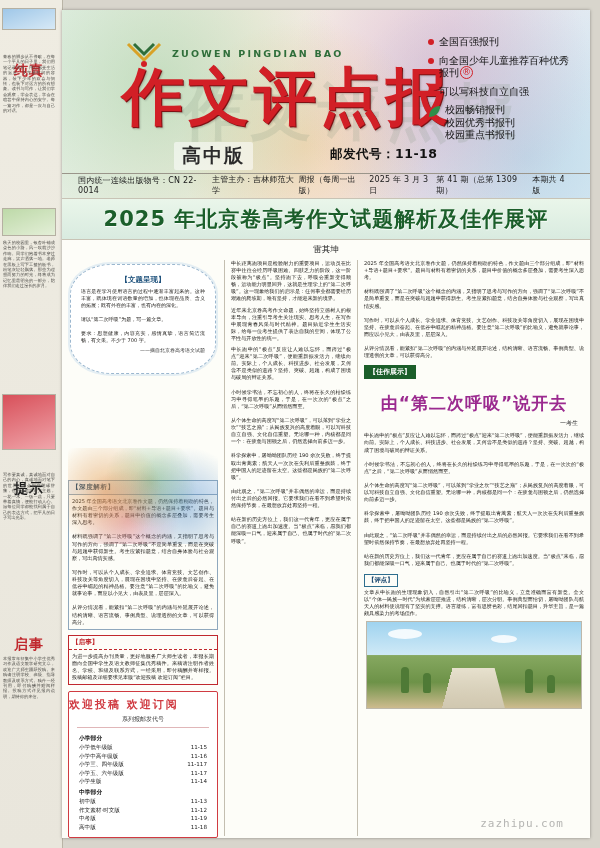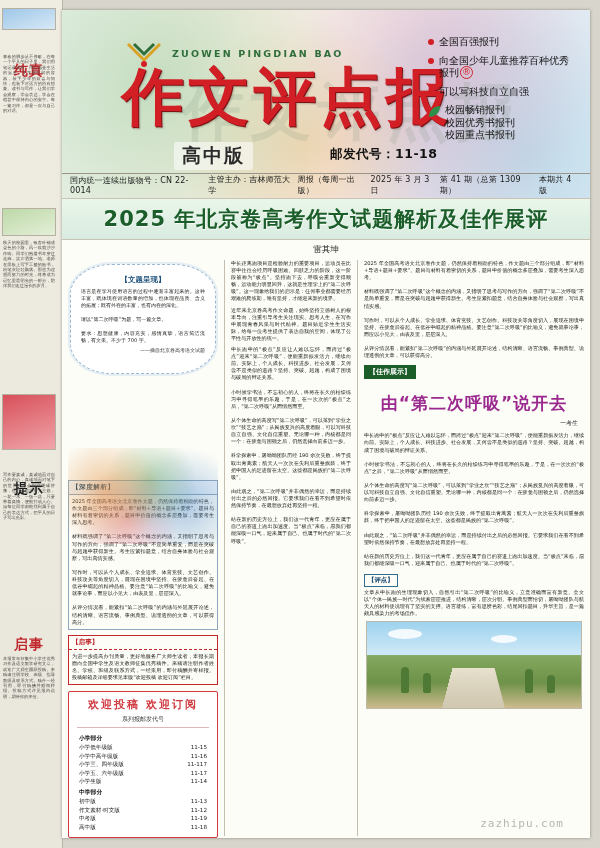--- a/index.html
+++ b/index.html
@@ -70,21 +70,21 @@
   }
   .issue-code{position:absolute;left:268px;top:136px;font-size:12.5px;font-weight:bold;color:#111;letter-spacing:.5px;}
   .mh-right{position:absolute;right:12px;top:26px;width:150px;font-size:10px;color:#111;line-height:12.5px;}
   .mh-right .li{display:flex;align-items:flex-start;margin-bottom:6px;}
   .dot-red{width:6px;height:6px;border-radius:50%;background:#d21f26;margin:3px 5px 0 0;flex:0 0 auto;}
   .leaf{width:13px;height:13px;margin:1px 4px 0 0;flex:0 0 auto;}
   .mh-rule{position:absolute;left:0;right:0;bottom:24px;height:1px;background:#9a958a;}
   .mh-meta{
     position:absolute;left:0;right:0;bottom:4px;height:18px;
     font-size:8px;color:#1a1a1a;display:flex;align-items:center;justify-content:space-between;
-    padding:0 8px;box-sizing:border-box;letter-spacing:.2px;
+    padding:0 16px;box-sizing:border-box;letter-spacing:.2px;
   }
 
   
   .headline-band{
     height:40px;background:linear-gradient(180deg,#eaf6ea,#d9ebe0);
     display:flex;align-items:center;justify-content:center;
     border-top:1px solid #c8c3b5;border-bottom:1px solid #c8c3b5;
   }
   .headline{
     font-size:21px;font-weight:bold;color:#1b5e2a;letter-spacing:1px;
@@ -135,21 +135,21 @@
 
   
   .redbox{border:1px solid #c0282d;margin-top:5px;}
   .redhead{font-size:6.6px;font-weight:bold;color:#c0282d;padding:2px 3px;border-bottom:1px dashed #c0282d;}
 
   
   .subbox{
     border:1.5px solid #d03b42;background:#fff;margin-top:6px;border-radius:2px;overflow:hidden;
   }
   .subtitle{
-    text-align:center;font-size:11px;font-weight:bold;color:#d03b42;
+    text-align:left;font-size:11px;font-weight:bold;color:#d03b42;
     padding:5px 0 3px;letter-spacing:2px;
   }
   .subsub{text-align:center;font-size:6px;color:#333;border-bottom:1px solid #e0b6b8;padding-bottom:3px;margin:0 8px;}
   .subtable{padding:4px 10px 6px;}
   .subrow{display:flex;justify-content:space-between;font-size:5.6px;line-height:8.6px;color:#222;}
   .subgrp{font-size:5.8px;font-weight:bold;color:#111;margin-top:2px;}
 
   
   .feature-title{
     font-size:17px;font-weight:bold;color:#9b2a8f;text-align:center;

